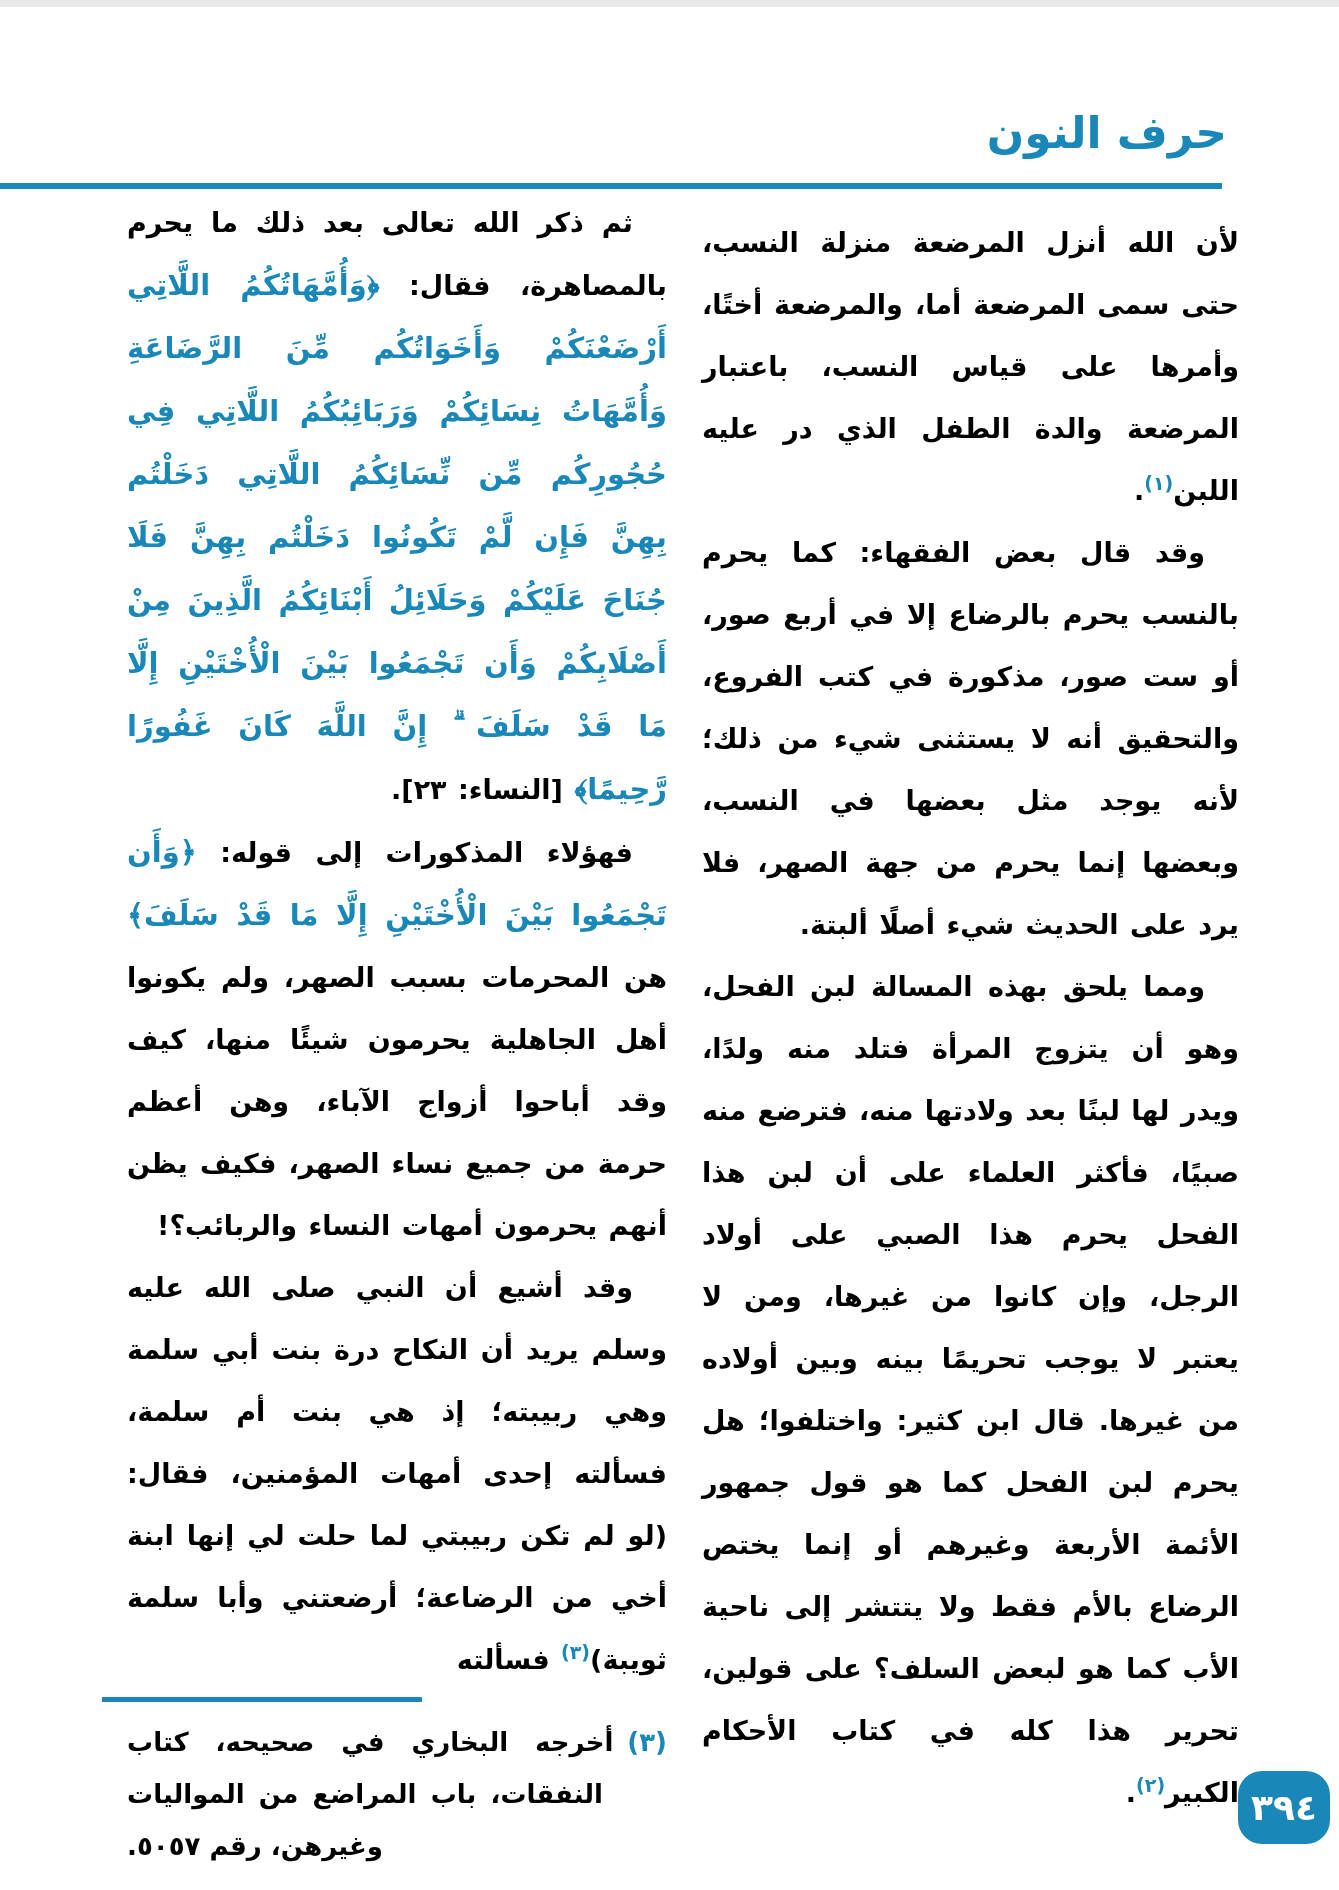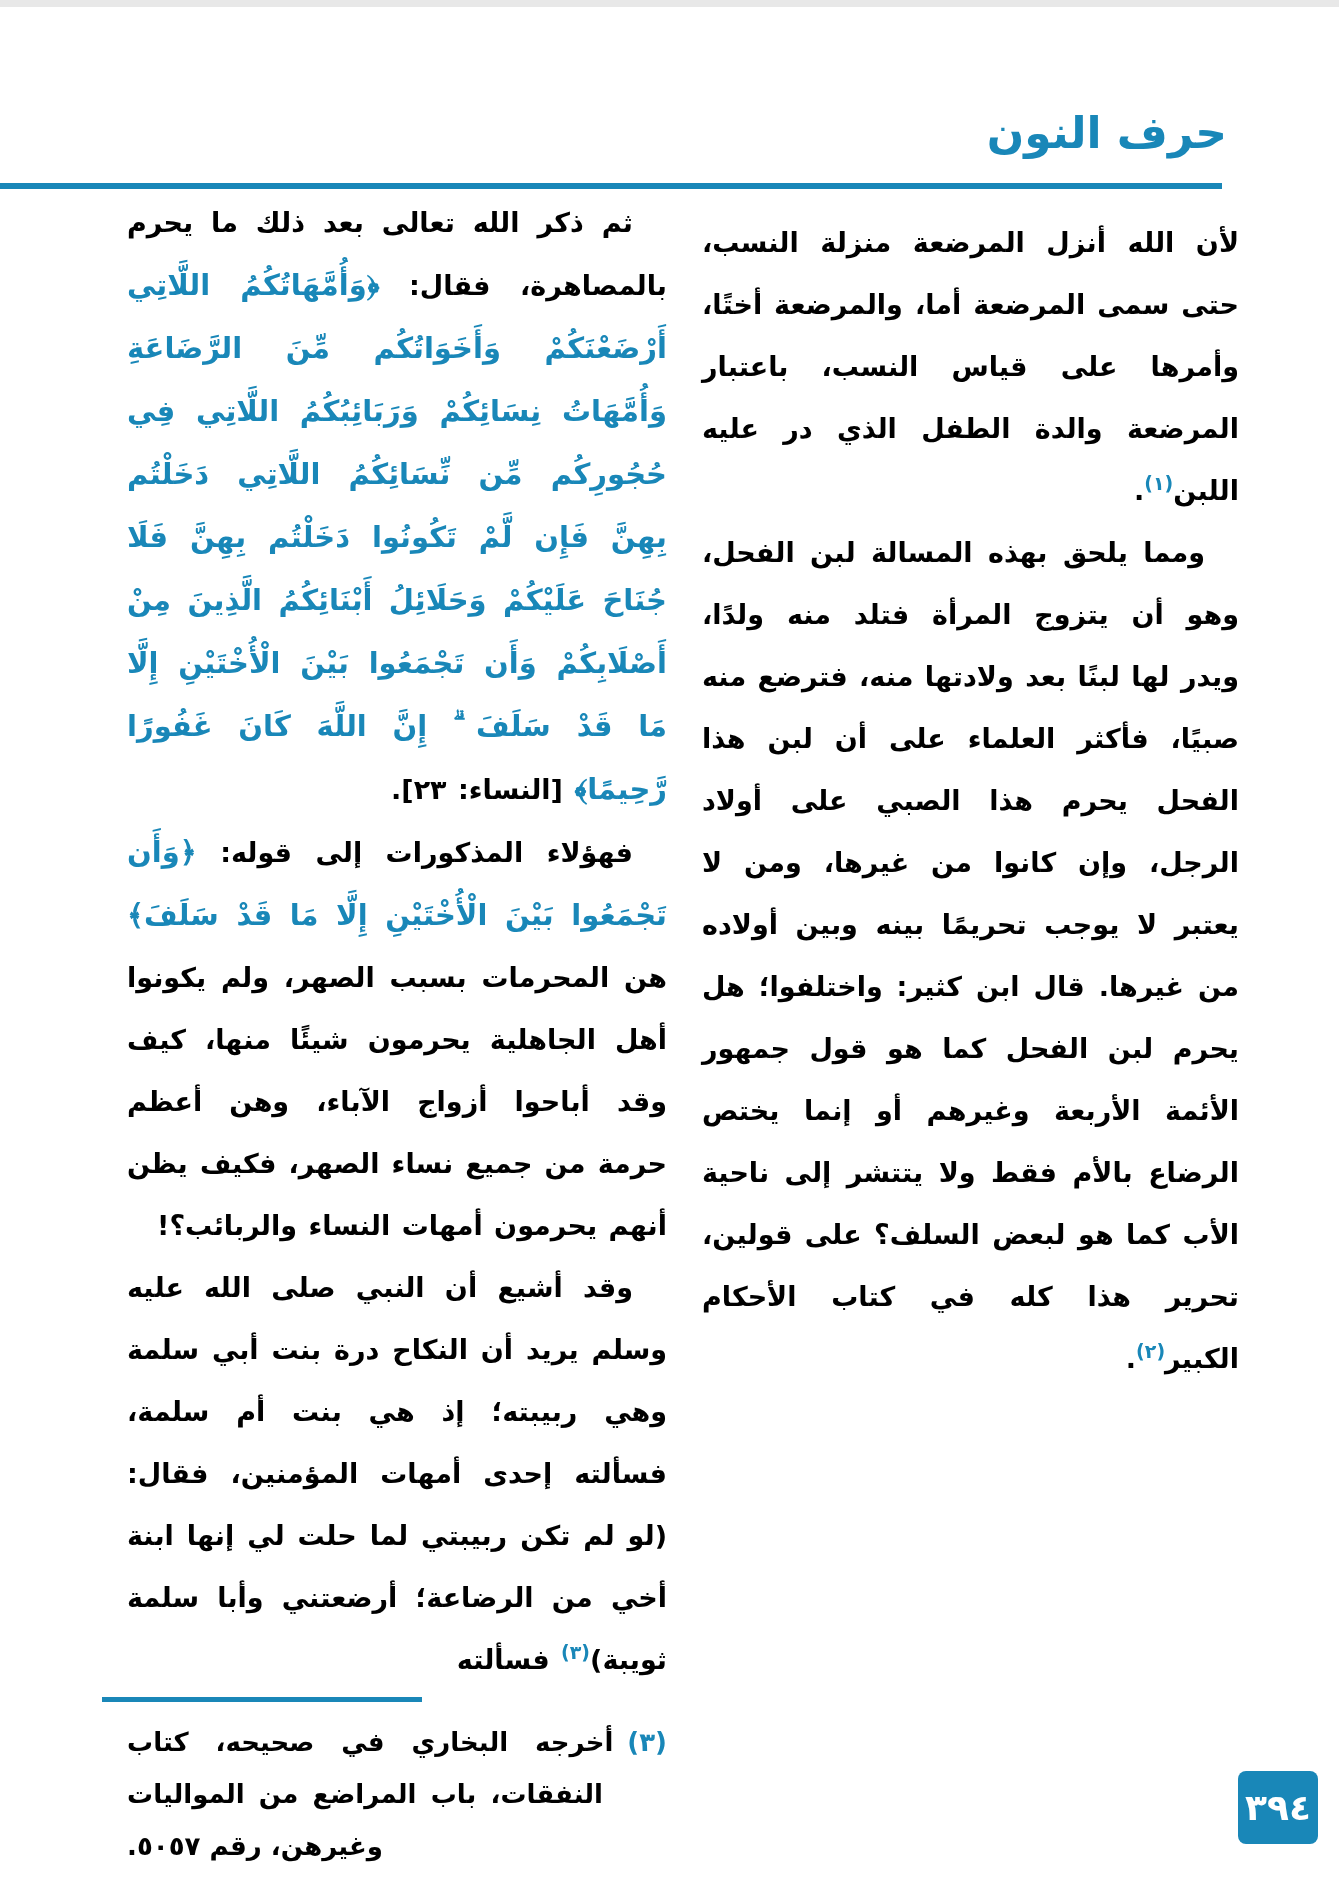--- a/index.html
+++ b/index.html
@@ -79,40 +79,41 @@
     line-height: 1.15;
   }
   .footer-logo .logo-title {
     font-size: 29px; font-weight: bold;
     text-shadow: 0 0 1px var(--accent);
   }
   .footer-logo .logo-subtitle { font-size: 17px; font-weight: bold; }
   
   .pill {
     position: absolute; top: 1764px;
-    width: 80px; height: 73px;
+    width: 92px; height: 73px;
     background: var(--accent);
-    border-radius: 8px;
+    border-radius: 24px;
     color: #fff;
     font-size: 36px; font-weight: bold;
     text-align: center; line-height: 73px;
   }
   .pill.right-edge { left: 1238px; }
 </style>
 </head>
 <body>
 
 <div class="page">
 
   <div class="header-title">حرف النون</div>
   <div class="header-rule"></div>
 
   <section class="col col-right">
     <div class="paragraphs">
         <p class="para no-indent"><span class="s-n">لأن الله أنزل المرضعة منزلة النسب، حتى سمى المرضعة أما، والمرضعة أختًا، وأمرها على قياس النسب، باعتبار المرضعة والدة الطفل الذي در عليه اللبن</span><span class="s-m">(١)</span><span class="s-n">.</span></p>
+        <p class="para"><span class="s-n">وقد قال بعض الفقهاء: كما يحرم بالنسب يحرم بالرضاع إلا في أربع صور، أو ست صور، مذكورة في كتب الفروع، والتحقيق أنه لا يستثنى شيء من ذلك؛ لأنه يوجد مثل بعضها في النسب، وبعضها إنما يحرم من جهة الصهر، فلا يرد على الحديث شيء أصلًا ألبتة.</span></p>
         <p class="para"><span class="s-n">ومما يلحق بهذه المسالة لبن الفحل، وهو أن يتزوج المرأة فتلد منه ولدًا، ويدر لها لبنًا بعد ولادتها منه، فترضع منه صبيًا، فأكثر العلماء على أن لبن هذا الفحل يحرم هذا الصبي على أولاد الرجل، وإن كانوا من غيرها، ومن لا يعتبر لا يوجب تحريمًا بينه وبين أولاده من غيرها. قال ابن كثير: واختلفوا؛ هل يحرم لبن الفحل كما هو قول جمهور الأئمة الأربعة وغيرهم أو إنما يختص الرضاع بالأم فقط ولا يتتشر إلى ناحية الأب كما هو لبعض السلف؟ على قولين، تحرير هذا كله في كتاب الأحكام الكبير</span><span class="s-m">(٢)</span><span class="s-n">.</span></p>
       </div>
   </section>
 
   <section class="col col-left">
     <div class="paragraphs">
         <p class="para"><span class="s-n">ثم ذكر الله تعالى بعد ذلك ما يحرم بالمصاهرة، فقال: </span><span class="s-q">﴿وَأُمَّهَاتُكُمُ اللَّاتِي أَرْضَعْنَكُمْ وَأَخَوَاتُكُم مِّنَ الرَّضَاعَةِ وَأُمَّهَاتُ نِسَائِكُمْ وَرَبَائِبُكُمُ اللَّاتِي فِي حُجُورِكُم مِّن نِّسَائِكُمُ اللَّاتِي دَخَلْتُم بِهِنَّ فَإِن لَّمْ تَكُونُوا دَخَلْتُم بِهِنَّ فَلَا جُنَاحَ عَلَيْكُمْ وَحَلَائِلُ أَبْنَائِكُمُ الَّذِينَ مِنْ أَصْلَابِكُمْ وَأَن تَجْمَعُوا بَيْنَ الْأُخْتَيْنِ إِلَّا مَا قَدْ سَلَفَ ۗ إِنَّ اللَّهَ كَانَ غَفُورًا رَّحِيمًا﴾</span><span class="s-n"> [النساء: ٢٣].</span></p>
         <p class="para"><span class="s-n">فهؤلاء المذكورات إلى قوله: </span><span class="s-q">﴿وَأَن تَجْمَعُوا بَيْنَ الْأُخْتَيْنِ إِلَّا مَا قَدْ سَلَفَ﴾</span><span class="s-n"> هن المحرمات بسبب الصهر، ولم يكونوا أهل الجاهلية يحرمون شيئًا منها، كيف وقد أباحوا أزواج الآباء، وهن أعظم حرمة من جميع نساء الصهر، فكيف يظن أنهم يحرمون أمهات النساء والربائب؟!</span></p>
         <p class="para"><span class="s-n">وقد أشيع أن النبي صلى الله عليه وسلم يريد أن النكاح درة بنت أبي سلمة وهي ربيبته؛ إذ هي بنت أم سلمة، فسألته إحدى أمهات المؤمنين، فقال: </span><span class="s-b">(لو لم تكن ربيبتي لما حلت لي إنها ابنة أخي من الرضاعة؛ أرضعتني وأبا سلمة ثويبة)</span><span class="s-m">(٣)</span><span class="s-n"> فسألته</span></p>
       </div>

